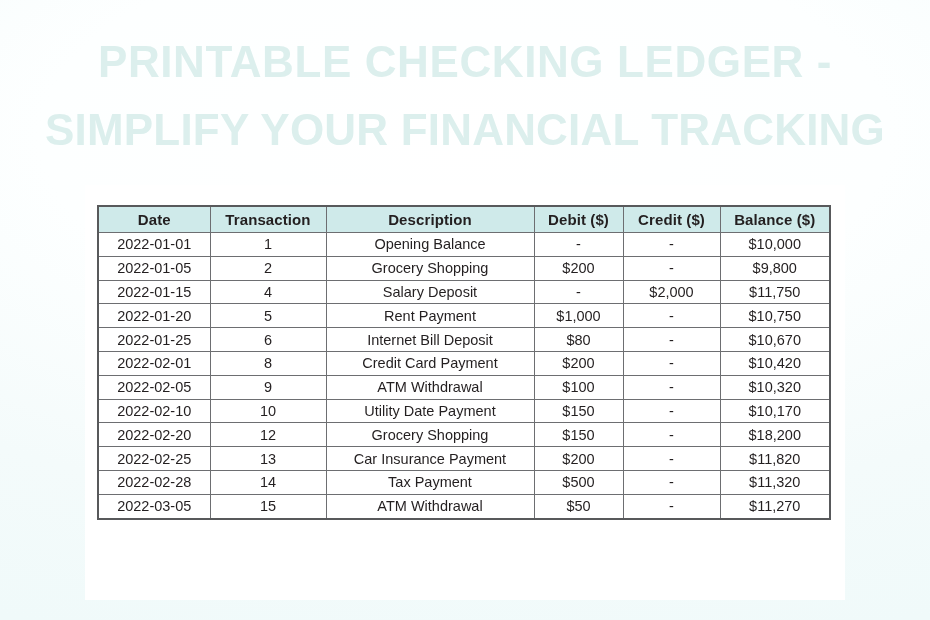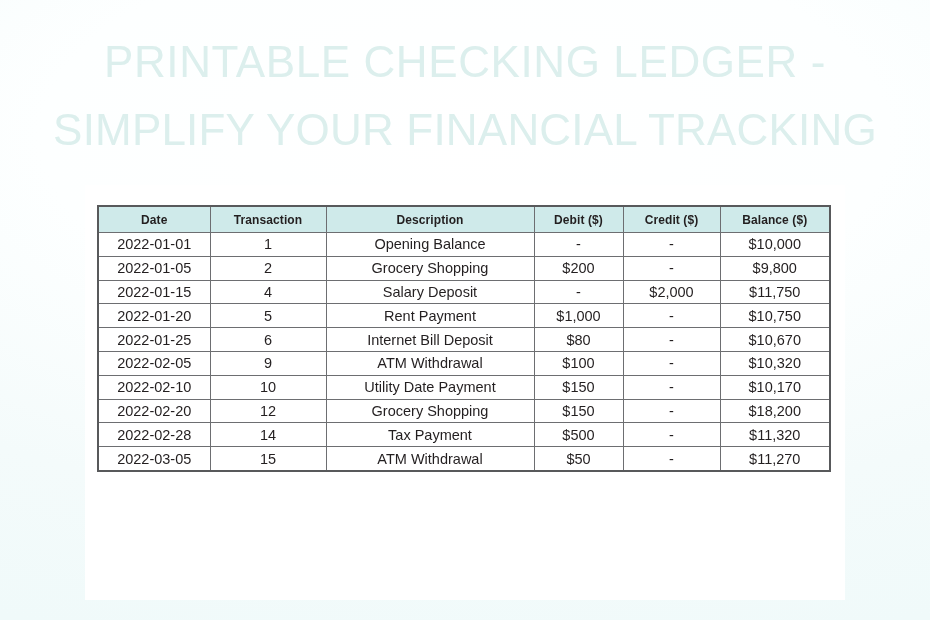--- a/index.html
+++ b/index.html
@@ -26,21 +26,21 @@
   
   #title-block {
     position: absolute;
     left: 45px;
     top: 28px;
     width: 840px;
     text-align: center;
     color: #dcefed;
     font-size: 44px;
     line-height: 1.55;
-    font-weight: 400;
+    font-weight: 700;
     letter-spacing: 0.6px;
     white-space: nowrap;
     font-stretch: condensed;
     user-select: none;
   }
   #title-block .tline { display: block; }
   #title-block .tline.l2 { letter-spacing: 0.2px; }
 
   
   #ledger-card {
@@ -71,21 +71,21 @@
     height: 22.8px;
     padding: 0 4px;
     text-align: center;
     vertical-align: middle;
     white-space: nowrap;
     overflow: hidden;
   }
   #ledger-table thead th {
     background: #cfeaea;
     font-weight: bold;
-    font-size: 12px;
+    font-size: 15px;
     height: 25px;
     letter-spacing: 0.1px;
   }
 
   
   col.c-date    { width: 112px; }
   col.c-txn     { width: 116px; }
   col.c-desc    { width: 208px; }
   col.c-debit   { width: 89px;  }
   col.c-credit  { width: 97px;  }
@@ -157,20 +157,28 @@
       </tr>
       <tr>
         <td>2022-01-25</td>
         <td>6</td>
         <td>Internet Bill Deposit</td>
         <td>$80</td>
         <td>-</td>
         <td>$10,670</td>
       </tr>
       <tr>
+        <td>2022-02-01</td>
+        <td>8</td>
+        <td>Credit Card Payment</td>
+        <td>$200</td>
+        <td>-</td>
+        <td>$10,420</td>
+      </tr>
+      <tr>
         <td>2022-02-05</td>
         <td>9</td>
         <td>ATM Withdrawal</td>
         <td>$100</td>
         <td>-</td>
         <td>$10,320</td>
       </tr>
       <tr>
         <td>2022-02-10</td>
         <td>10</td>
@@ -181,20 +189,28 @@
       </tr>
       <tr>
         <td>2022-02-20</td>
         <td>12</td>
         <td>Grocery Shopping</td>
         <td>$150</td>
         <td>-</td>
         <td>$18,200</td>
       </tr>
       <tr>
+        <td>2022-02-25</td>
+        <td>13</td>
+        <td>Car Insurance Payment</td>
+        <td>$200</td>
+        <td>-</td>
+        <td>$11,820</td>
+      </tr>
+      <tr>
         <td>2022-02-28</td>
         <td>14</td>
         <td>Tax Payment</td>
         <td>$500</td>
         <td>-</td>
         <td>$11,320</td>
       </tr>
       <tr>
         <td>2022-03-05</td>
         <td>15</td>

